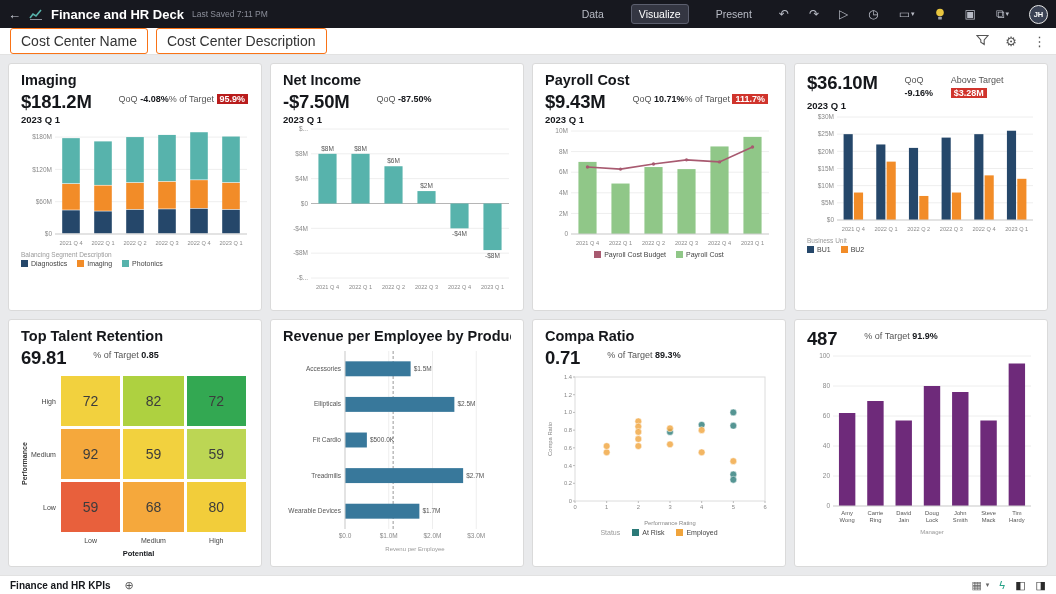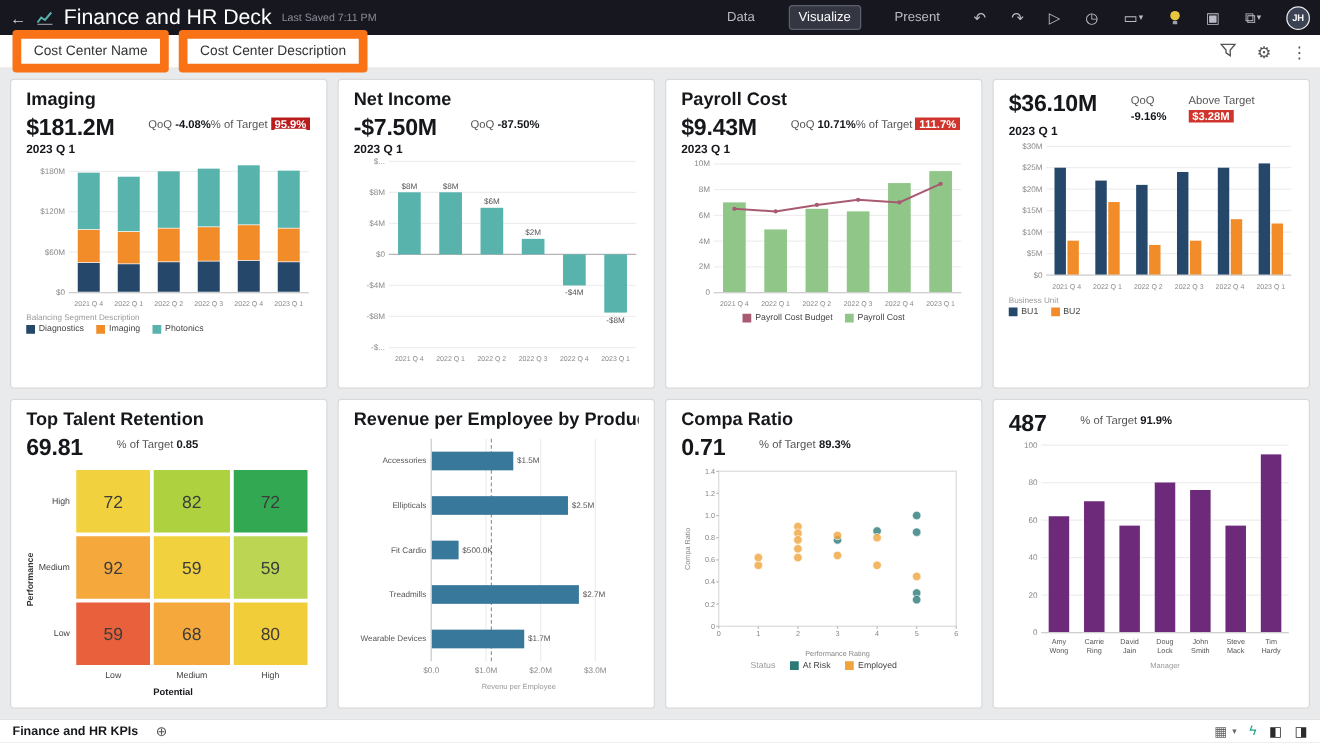--- a/index.html
+++ b/index.html
@@ -3,32 +3,32 @@
 <meta charset="utf-8">
 <style>
 *{box-sizing:border-box;margin:0;padding:0}
 html,body{width:1056px;height:594px}
 body{font-family:"Liberation Sans",sans-serif;background:#e9eaec;overflow:hidden}
 
 .topbar{height:28px;background:#17181f;display:flex;align-items:center;justify-content:space-between;padding:0 8px;color:#cdd0d9}
 .tb-left{display:flex;align-items:center;gap:8px}
 .tb-icon{font-size:13px;cursor:pointer;color:#cdd0d9}
 .tb-logo{display:flex;align-items:center}
-.tb-title{color:#fff;font-size:17px;font-weight:400}
+.tb-title{color:#fff;font-size:13px;font-weight:700}
 .tb-saved{font-size:8.5px;color:#8b8e99}
 .tb-right{display:flex;align-items:center;gap:20px}
 .tb-tab{font-size:10.5px;color:#b9bcc6;padding:3px 7px;cursor:pointer}
 .tb-tab.active{color:#fff;background:#343642;border:1px solid #5c5f6e;border-radius:3px}
 .tb-ic{font-size:12px;color:#b9bcc6;cursor:pointer;display:flex;align-items:center}
 .caret{font-size:7px;margin-left:1px}
 .avatar{width:19px;height:19px;border-radius:50%;background:#3b4254;border:1.5px solid #e8e8e8;color:#fff;font-size:7.5px;display:flex;align-items:center;justify-content:center;font-weight:700;cursor:pointer}
 
 .toolbar{height:27px;background:#fff;border-bottom:1px solid #e2e2e2;display:flex;align-items:center;justify-content:space-between;padding:0 10px}
 .pills{display:flex;gap:8px}
-.pill{border:7px solid #f97316;border-radius:3px;font-size:11px;color:#333;padding:4px 10px;cursor:pointer;background:#fff}
+.pill{border:1px solid #f97316;border-radius:3px;font-size:14px;color:#333;padding:4px 10px;cursor:pointer;background:#fff}
 .tool-icons{display:flex;align-items:center;gap:16px;color:#555}
 .tool-icons span{cursor:pointer;font-size:13px}
 
 .canvas{padding:8px;display:grid;grid-template-columns:repeat(4,1fr);grid-template-rows:248px 248px;gap:8px}
 .card{background:#fff;border:1px solid #dadada;border-radius:3px;padding:8px 12px;overflow:hidden}
 .card-title{font-size:14.5px;font-weight:700;color:#15171b;margin-bottom:3px;white-space:nowrap;overflow:hidden}
 .stat-line{display:flex;gap:27px;align-items:flex-start}
 .big{font-size:18.5px;font-weight:700;color:#15171b;letter-spacing:-0.2px}
 .substats{display:flex;flex-direction:row;font-size:9px;color:#555;padding-top:2px;line-height:1.4}
 .sub b{color:#15171b}
@@ -132,21 +132,21 @@
 </div>
 
 <main class="canvas">
 
   <section class="card">
     <h3 class="card-title">Imaging</h3>
     <div class="stat-line">
       <span class="big">$181.2M</span>
       <div class="substats">
         <div class="sub"><span>QoQ</span> <b>-4.08%</b></div>
-        <div class="sub"><span>% of Target</span> <b class="badge" style="background: #b91c1c; text-decoration: underline;">95.9%</b></div>
+        <div class="sub"><span>% of Target</span> <b class="badge" style="background: #b91c1c;">95.9%</b></div>
       </div>
     </div>
     <div class="period">2023 Q 1</div>
     <div class="chart" style="height:124px"><svg width="228" height="124" viewBox="0 0 228 124" xmlns="http://www.w3.org/2000/svg" style="font-family:'Liberation Sans',sans-serif">
           <line x1="34" x2="226" y1="109" y2="109" stroke="#eeeeee"></line>
           <text x="31" y="111.2" font-size="6.5" fill="#8a8a8a" text-anchor="end">$0</text>
           <line x1="34" x2="226" y1="76.6923076923077" y2="76.6923076923077" stroke="#eeeeee"></line>
           <text x="31" y="78.8923076923077" font-size="6.5" fill="#8a8a8a" text-anchor="end">$60M</text>
           <line x1="34" x2="226" y1="44.38461538461539" y2="44.38461538461539" stroke="#eeeeee"></line>
           <text x="31" y="46.58461538461539" font-size="6.5" fill="#8a8a8a" text-anchor="end">$120M</text>

